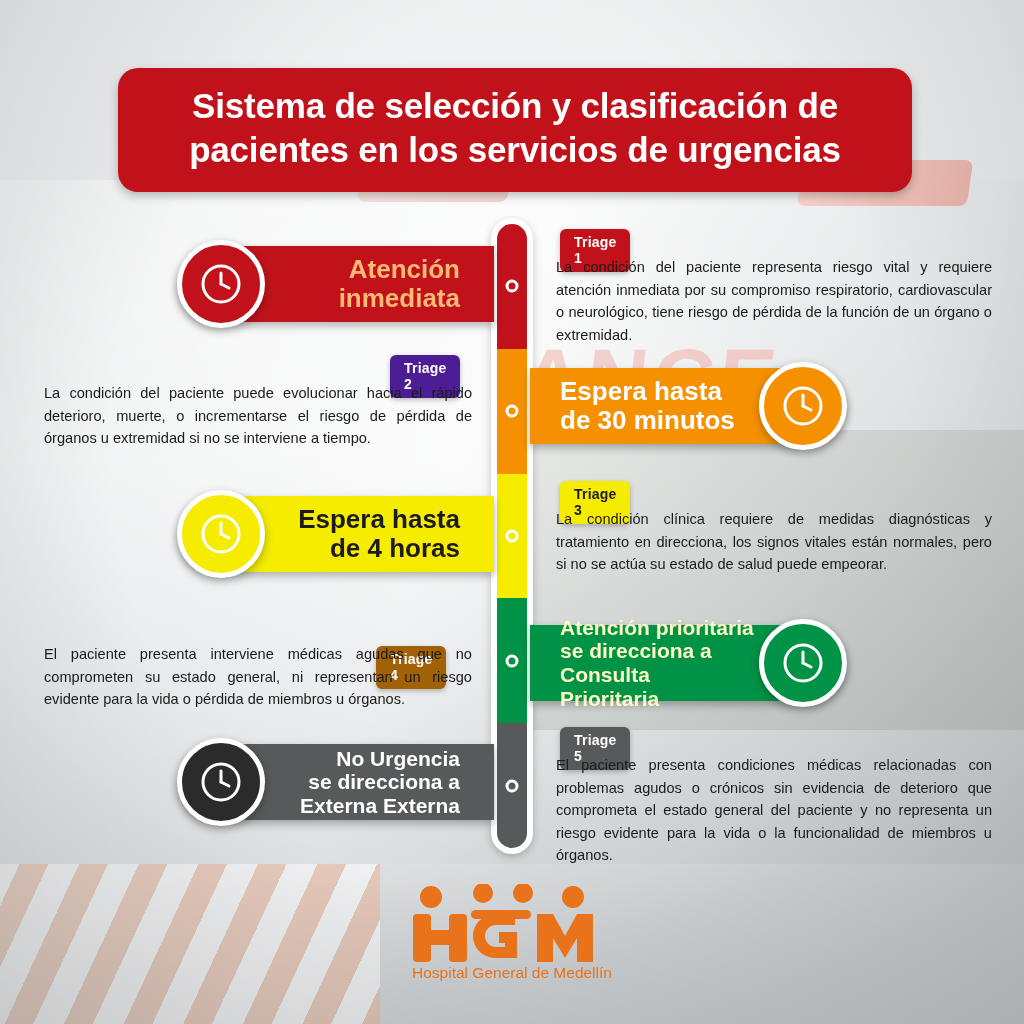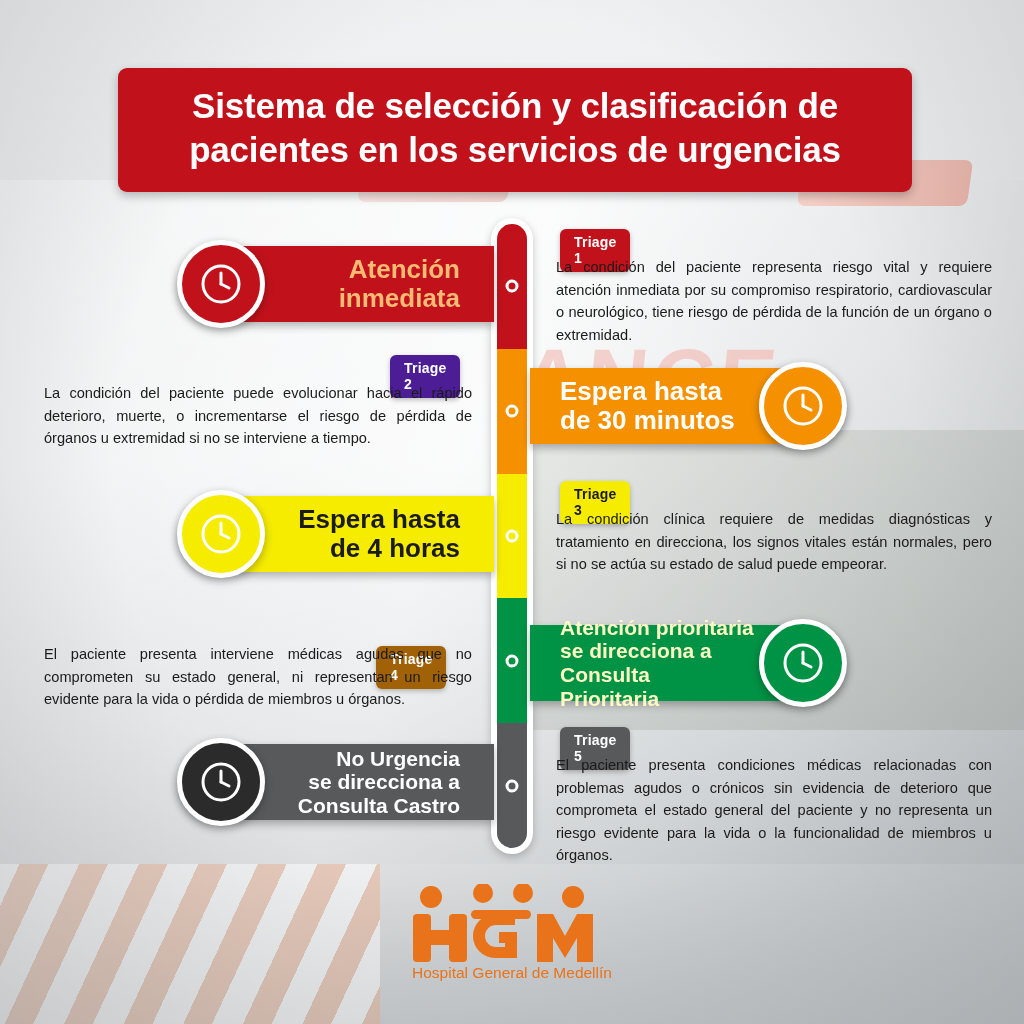--- a/index.html
+++ b/index.html
@@ -99,21 +99,21 @@
     background: rgba(255,255,255,0.34);
   }
 
   
   .title-banner {
     position: absolute;
     left: 118px;
     top: 68px;
     width: 794px;
     background: #c1121c;
-    border-radius: 9px;
+    border-radius: 20px;
     padding: 16px 26px 20px 26px;
     box-sizing: border-box;
     box-shadow: 0 4px 10px rgba(0,0,0,0.25);
   }
   .title-banner h1 {
     margin: 0;
     color: #ffffff;
     font-size: 35px;
     font-weight: bold;
     line-height: 1.25;
@@ -359,21 +359,21 @@
           <line x1="23" y1="23" x2="31" y2="27" stroke="#ffffff" stroke-width="3" stroke-linecap="round"></line>
         </svg>
       </span>
     </div>
   </div>
 
   <div class="row">
     <div class="pill left" style="left:178px; top:744px; width:316px; background:#58595b; border-radius:38px 0 0 38px;">
       <span class="pill-text small" style="color:#ffffff;">No Urgencia
 se direcciona a
-Consulta Castro</span>
+Externa Externa</span>
       <span class="clock at-left" style="background:#2b2b2b; border:5px solid #ffffff;">
         <svg width="46" height="46" viewBox="0 0 46 46" aria-hidden="true">
           <circle cx="23" cy="23" r="18" fill="none" stroke="#ffffff" stroke-width="3"></circle>
           <line x1="23" y1="23" x2="23" y2="12" stroke="#ffffff" stroke-width="3" stroke-linecap="round"></line>
           <line x1="23" y1="23" x2="31" y2="27" stroke="#ffffff" stroke-width="3" stroke-linecap="round"></line>
         </svg>
       </span>
     </div>
     <span class="badge" style="left:560px; top:727px; background:#58595b;">Triage 5</span>
     <div class="desc right-col" style="left:556px; top:754px; width:436px;">El paciente presenta condiciones médicas relacionadas con problemas agudos o crónicos sin evidencia de deterioro que comprometa el estado general del paciente y no representa un riesgo evidente para la vida o la funcionalidad de miembros u órganos.</div>

